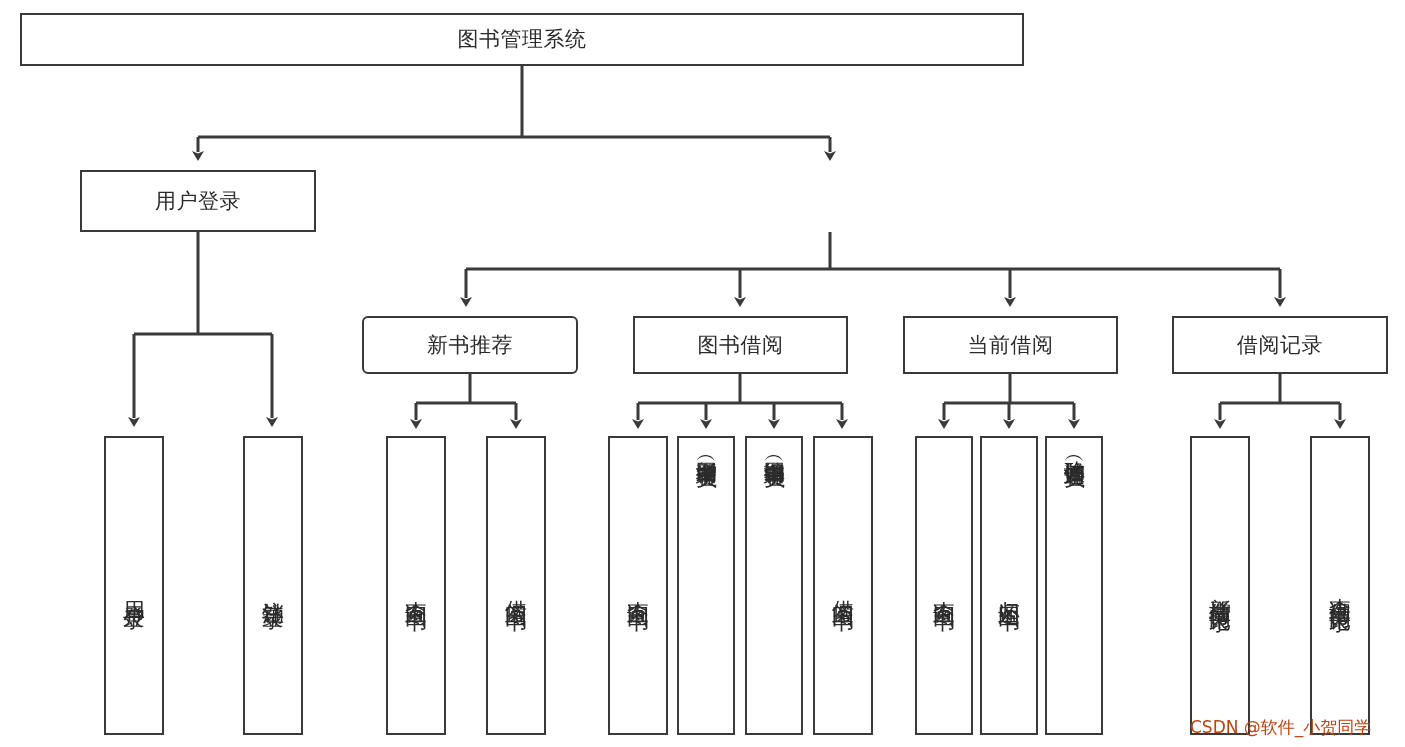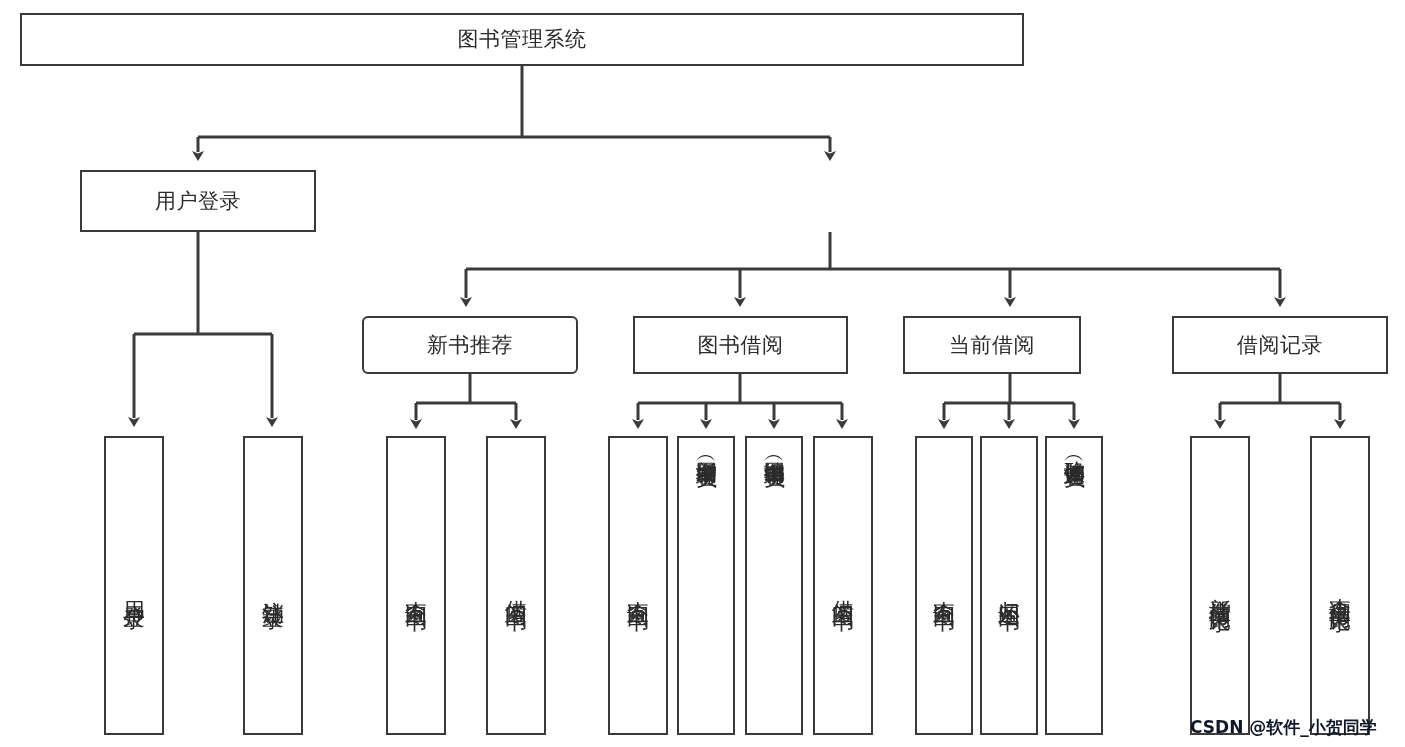--- a/index.html
+++ b/index.html
@@ -59,26 +59,25 @@
   }
   .node.vert.tall-text .node-label {
     font-size: 21px;
     letter-spacing: 1px;
   }
   .node.vert.centered {
     align-items: center;
   }
   .watermark {
     position: absolute;
-    color: #0f172a;
+    color: #c2410c;
     font-size: 17px;
     white-space: nowrap;
     z-index: 5;
     font-family: "DejaVu Sans", "Liberation Sans", sans-serif;
-    font-weight: bold;
   }
 </style>
 </head>
 <body>
 
 <div id="canvas">
 
   <svg id="diagram-svg" viewBox="0 0 1405 747" xmlns="http://www.w3.org/2000/svg">
     <defs>
       <marker id="arrow" markerWidth="10" markerHeight="12" refX="1" refY="6" orient="auto" markerUnits="userSpaceOnUse">
@@ -141,21 +140,21 @@
 
 
   <div class="node horiz" style="left:362px; top:316px; width:216px; height:58px;border-radius:6px;">
     <span class="node-label">新书推荐</span>
   </div>
 
   <div class="node horiz" style="left:633px; top:316px; width:215px; height:58px;">
     <span class="node-label">图书借阅</span>
   </div>
 
-  <div class="node horiz" style="left:903px; top:316px; width:178px; height:58px;">
+  <div class="node horiz" style="left:903px; top:316px; width:215px; height:58px;">
     <span class="node-label">当前借阅</span>
   </div>
 
   <div class="node horiz" style="left:1172px; top:316px; width:216px; height:58px;">
     <span class="node-label">借阅记录</span>
   </div>
 
   <div class="node vert centered" style="left:104px; top:436px; width:60px; height:299px;">
     <span class="node-label">用户登录</span>
   </div>

